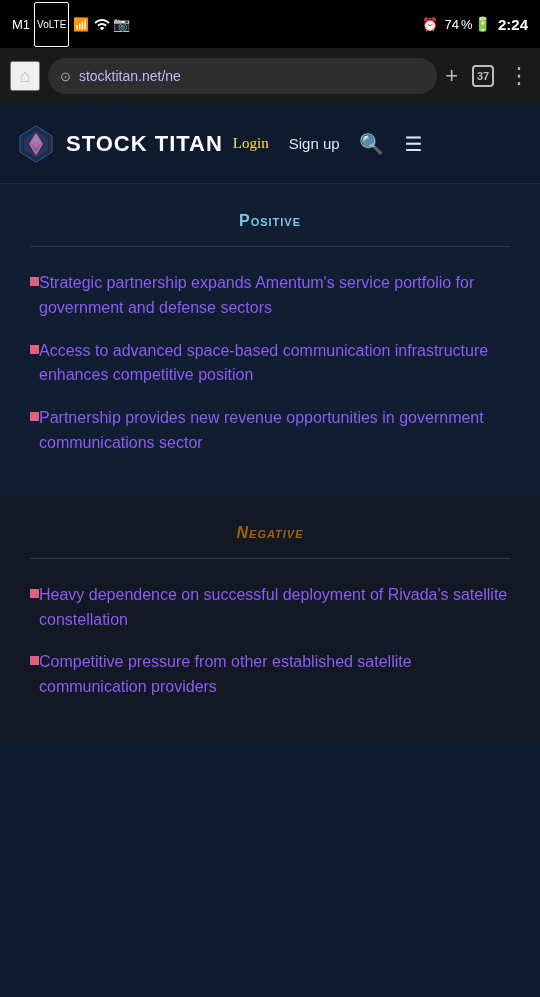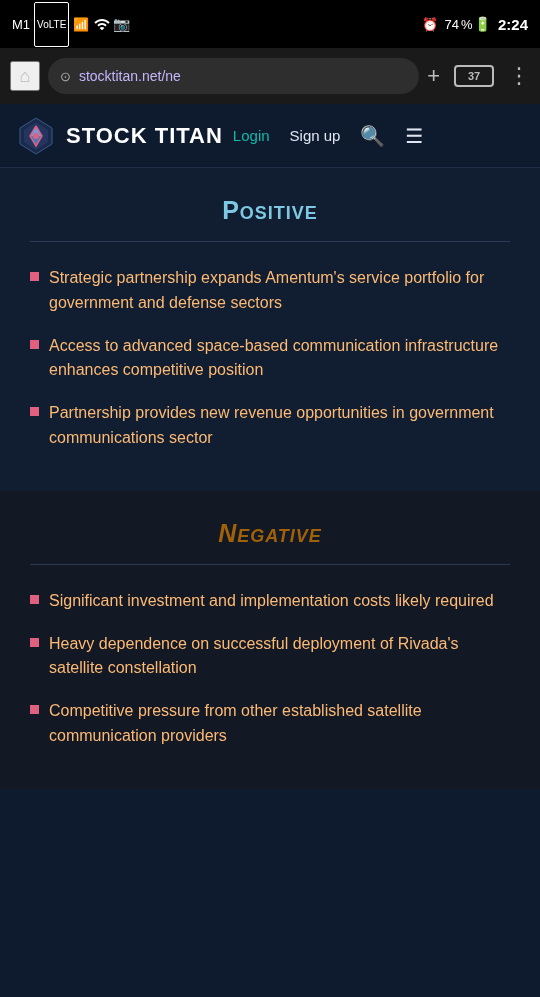--- a/index.html
+++ b/index.html
@@ -55,30 +55,30 @@
       color: #c4b5fd;
       font-size: 14px;
       flex: 1;
     }
     .browser-actions {
       display: flex; align-items: center; gap: 14px; color: #bbb; font-size: 18px;
     }
     .tab-count {
       border: 2px solid #bbb;
       border-radius: 4px;
-      width: 40px; height: 22px;
+      width: 22px; height: 22px;
       display: flex; align-items: center; justify-content: center;
       font-size: 11px; font-weight: bold; color: #bbb;
     }
 
     
     .nav-header {
       background: #0e1a2e;
       border-bottom: 1px solid #1e2d45;
-      height: 64px;
+      height: 80px;
       display: flex;
       align-items: center;
       padding: 0 16px;
       gap: 10px;
     }
     .logo-icon {
       width: 40px; height: 40px;
     }
     .logo-text {
       font-size: 22px;
@@ -107,21 +107,21 @@
     }
 
     
     .positive-section {
       background: #111d30;
       padding: 28px 30px 40px 30px;
       margin-bottom: 0;
     }
     .section-title {
       text-align: center;
-      font-size: 25px;
+      font-size: 16px;
       font-weight: 700;
       letter-spacing: 1px;
       margin-bottom: 16px;
       font-variant: small-caps;
     }
     .section-title.positive-title {
       color: #7ec8e3;
     }
     .section-title.negative-title {
       color: #a16207;
@@ -132,25 +132,25 @@
       border-top: 1px solid #2a3a55;
       margin-bottom: 24px;
     }
     .bullet-list {
       list-style: none;
       padding: 0;
     }
     .bullet-list li {
       display: flex;
       align-items: flex-start;
-      gap: 10px;
+      gap: 0;
       margin-bottom: 18px;
       font-size: 16px;
       line-height: 1.55;
-      color: #fdba74;
+      color: #8b5cf6;
     }
     .bullet-list li:last-child { margin-bottom: 0; }
     .bullet-square {
       flex-shrink: 0;
       width: 9px; height: 9px;
       background: #e06080;
       margin-top: 6px;
     }
 
     
@@ -206,21 +206,21 @@
       <polygon points="20,2 36,12 36,28 20,38 4,28 4,12" fill="#1a2a4a" stroke="#3a5a8a" stroke-width="1"></polygon>
       <polygon points="20,6 32,14 32,26 20,34 8,26 8,14" fill="#243560"></polygon>
       <path d="M14 20 L20 10 L26 20 L20 30 Z" fill="#4a7abf"></path>
       <path d="M14 20 L20 10 L26 20" fill="#6a9adf"></path>
       <path d="M20 10 L26 20 L20 30 L14 20 L20 10" fill="none" stroke="#e06080" stroke-width="1.5"></path>
       <circle cx="20" cy="20" r="3" fill="#e06080"></circle>
     </svg>
     <span class="logo-text">STOCK TITAN</span>
   </div>
   <div class="nav-links">
-    <a class="nav-link" href="#" style="text-decoration:none;color:#14b8a6;font-size:15px;">Login</a>
+    <a class="nav-link" href="#" style="text-decoration:none;color:#fde047;font-size:15px;font-family:Liberation Serif, serif;">Login</a>
     <a class="nav-link" href="#" style="text-decoration:none;color:#e0e6f0;font-size:15px;">Sign up</a>
     <button class="nav-icon-btn">
       <span>🔍</span>
     </button>
     <button class="nav-icon-btn">
       <span>☰</span>
     </button>
   </div>
 </div>
 
@@ -244,24 +244,20 @@
       </li>
     </ul>
   </div>
 
   <div class="negative-section">
     <h2 class="section-title negative-title">Negative</h2>
     <hr class="section-divider">
     <ul class="bullet-list">
       <li>
         <span class="bullet-square"></span>
-        <span>Significant investment and implementation costs likely required</span>
-      </li>
-      <li>
-        <span class="bullet-square"></span>
         <span>Heavy dependence on successful deployment of Rivada's satellite constellation</span>
       </li>
       <li>
         <span class="bullet-square"></span>
         <span>Competitive pressure from other established satellite communication providers</span>
       </li>
     </ul>
   </div>
 
 </div>

